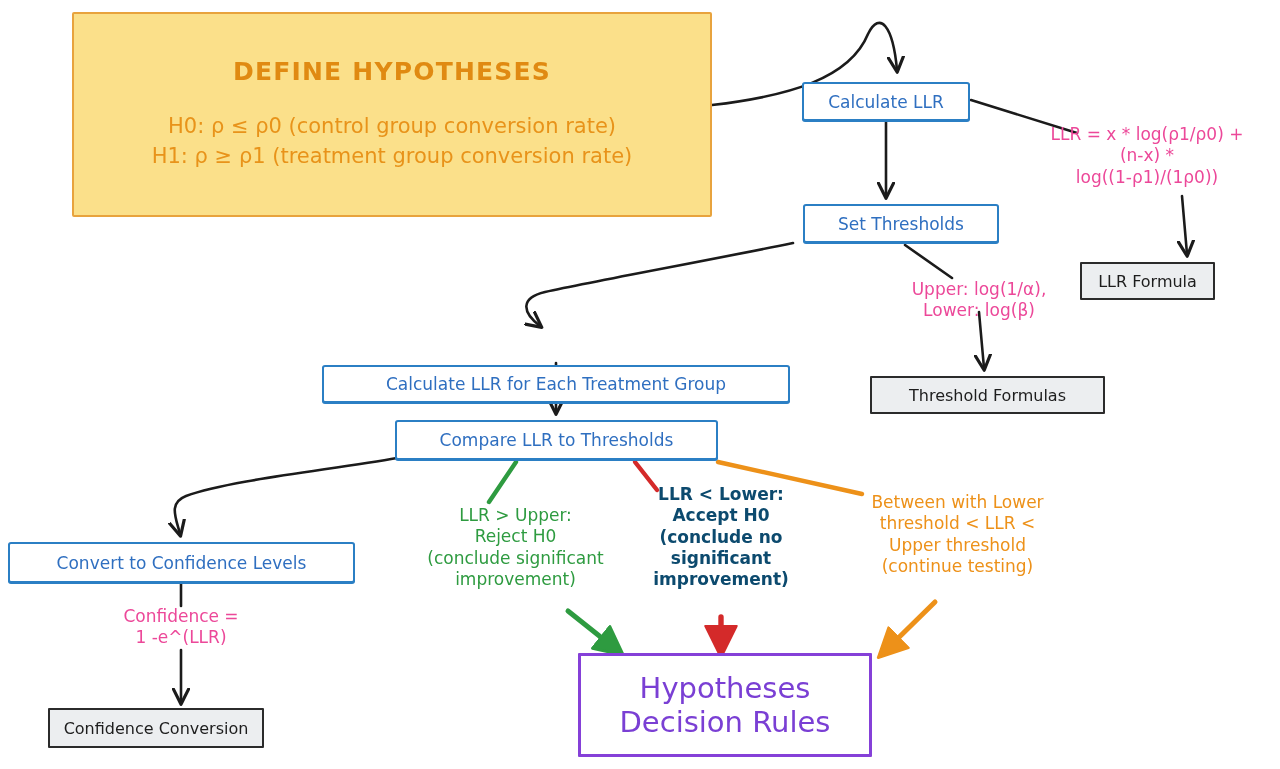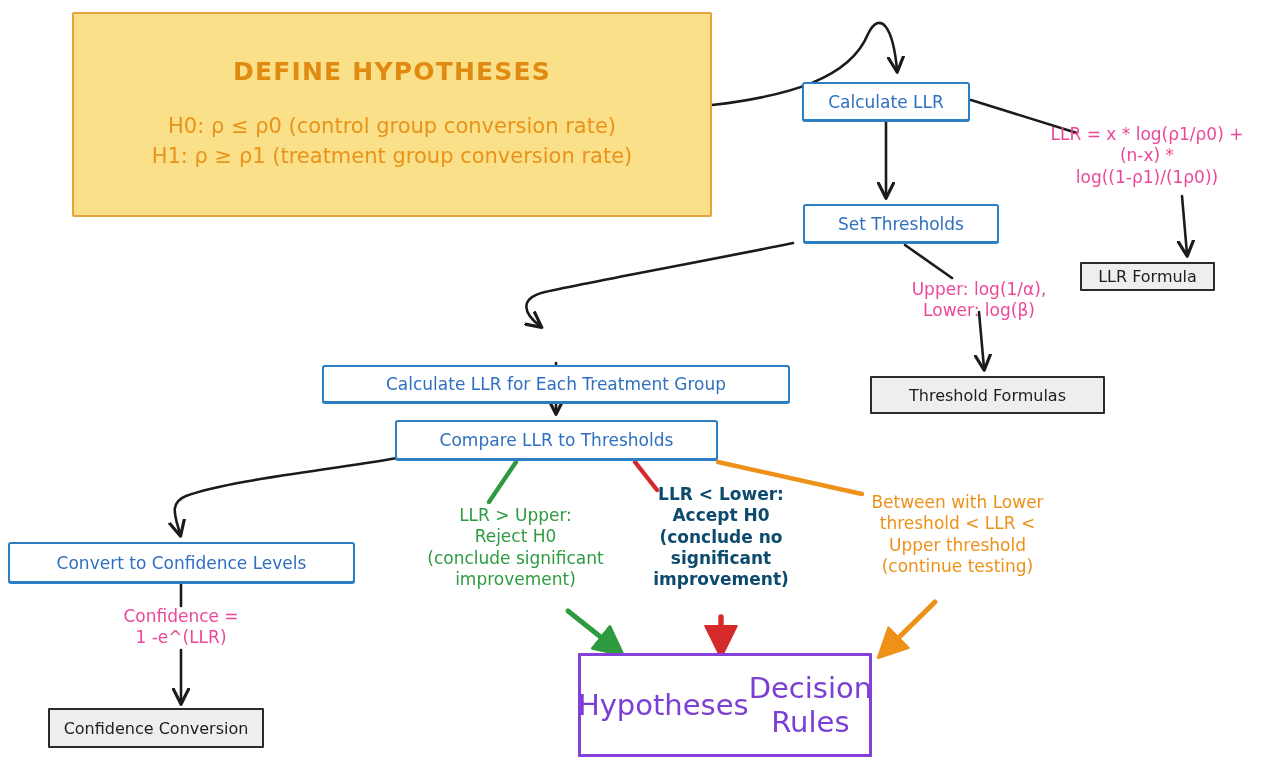--- a/index.html
+++ b/index.html
@@ -76,21 +76,21 @@
     border-radius: 1px;
     font-family: "DejaVu Sans", sans-serif;
   }
   
   .purple {
     background: #ffffff;
     border: 3px solid #8540d8;
     color: #7a3fd4;
     font-size: 29px;
     line-height: 1.18;
-    flex-direction: row;
+    flex-direction: column;
     border-radius: 1px;
     font-family: "DejaVu Sans", sans-serif;
   }
   
   .ann {
     position: absolute;
     text-align: center;
     line-height: 1.25;
     white-space: pre-line;
     font-family: "DejaVu Sans", sans-serif;
@@ -165,21 +165,21 @@
   <div class="node blue" style="left:802px; top:82px; width:168px; height:39px;">Calculate LLR</div>
 
   <div class="node blue" style="left:795px; top:204px; width:196px; height:39px;margin-left:8px;">Set Thresholds</div>
 
   <div class="node blue" style="left:322px; top:325px; width:468px; height:38px;margin-top:40px;">Calculate LLR for Each Treatment Group</div>
 
   <div class="node blue" style="left:395px; top:420px; width:323px; height:40px;">Compare LLR to Thresholds</div>
 
   <div class="node blue" style="left:8px; top:542px; width:347px; height:41px;text-align:right;">Convert to Confidence Levels</div>
 
-  <div class="node gray" style="left:1080px; top:262px; width:135px; height:29px;">LLR Formula</div>
+  <div class="node gray" style="left:1080px; top:262px; width:135px; height:38px;">LLR Formula</div>
 
   <div class="node gray" style="left:870px; top:376px; width:235px; height:38px;">Threshold Formulas</div>
 
   <div class="node gray" style="left:48px; top:708px; width:216px; height:40px;">Confidence Conversion</div>
 
   <div class="node purple" style="left:578px; top:653px; width:294px; height:104px;">
     <div>Hypotheses</div>
     <div>Decision Rules</div>
   </div>
 

